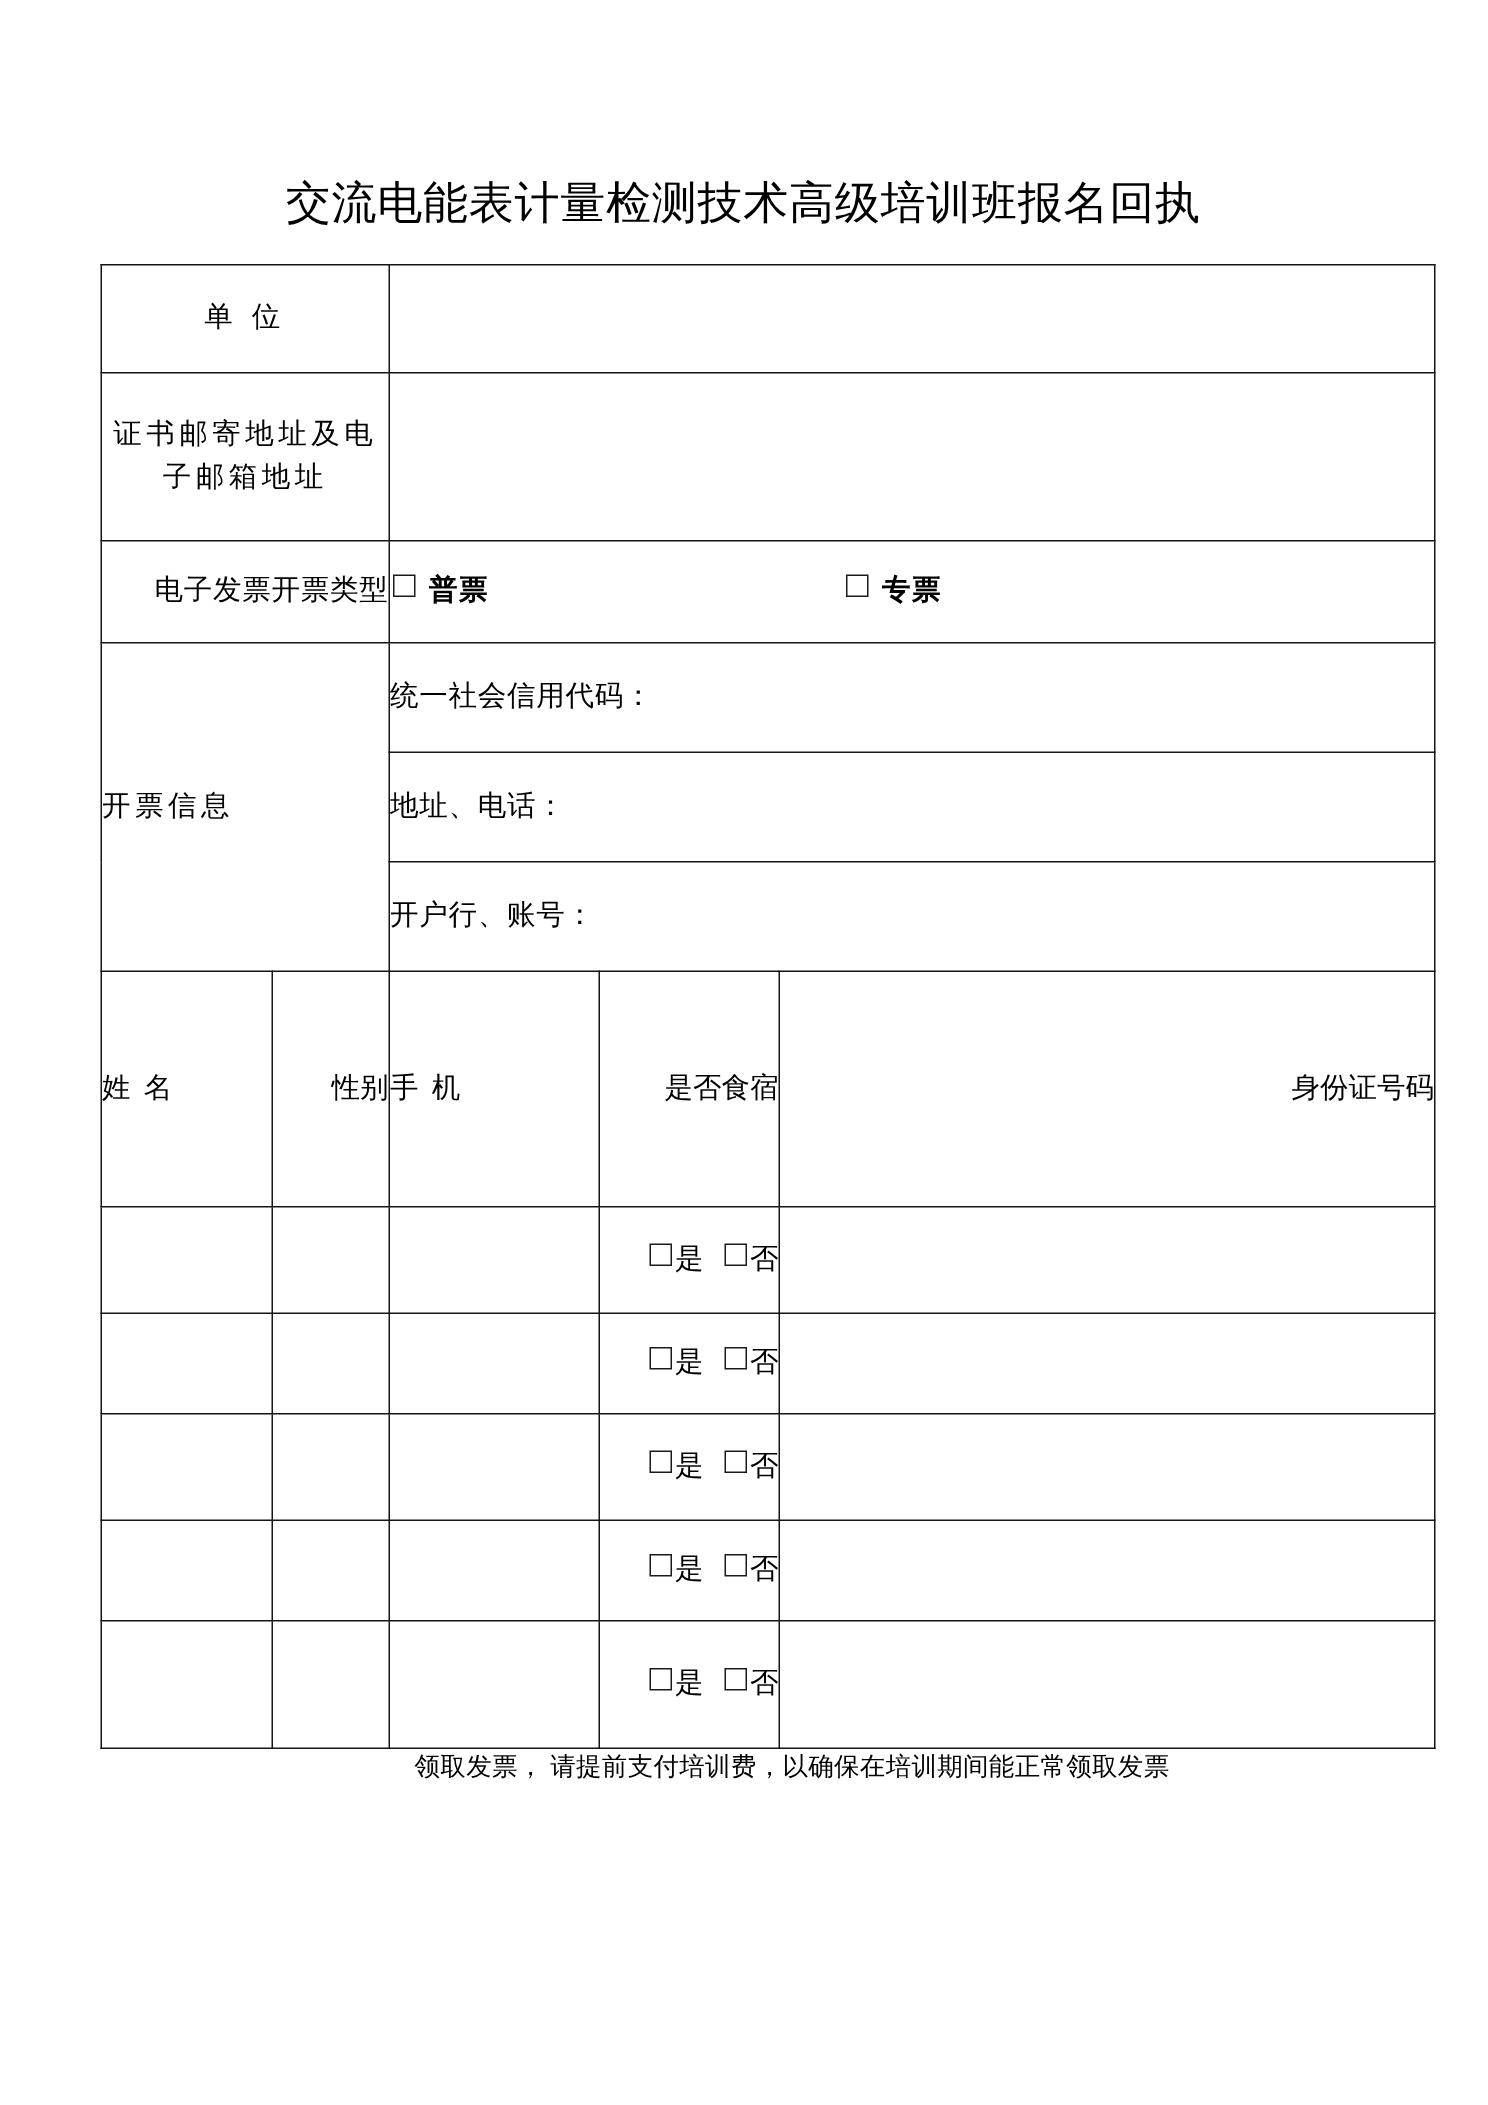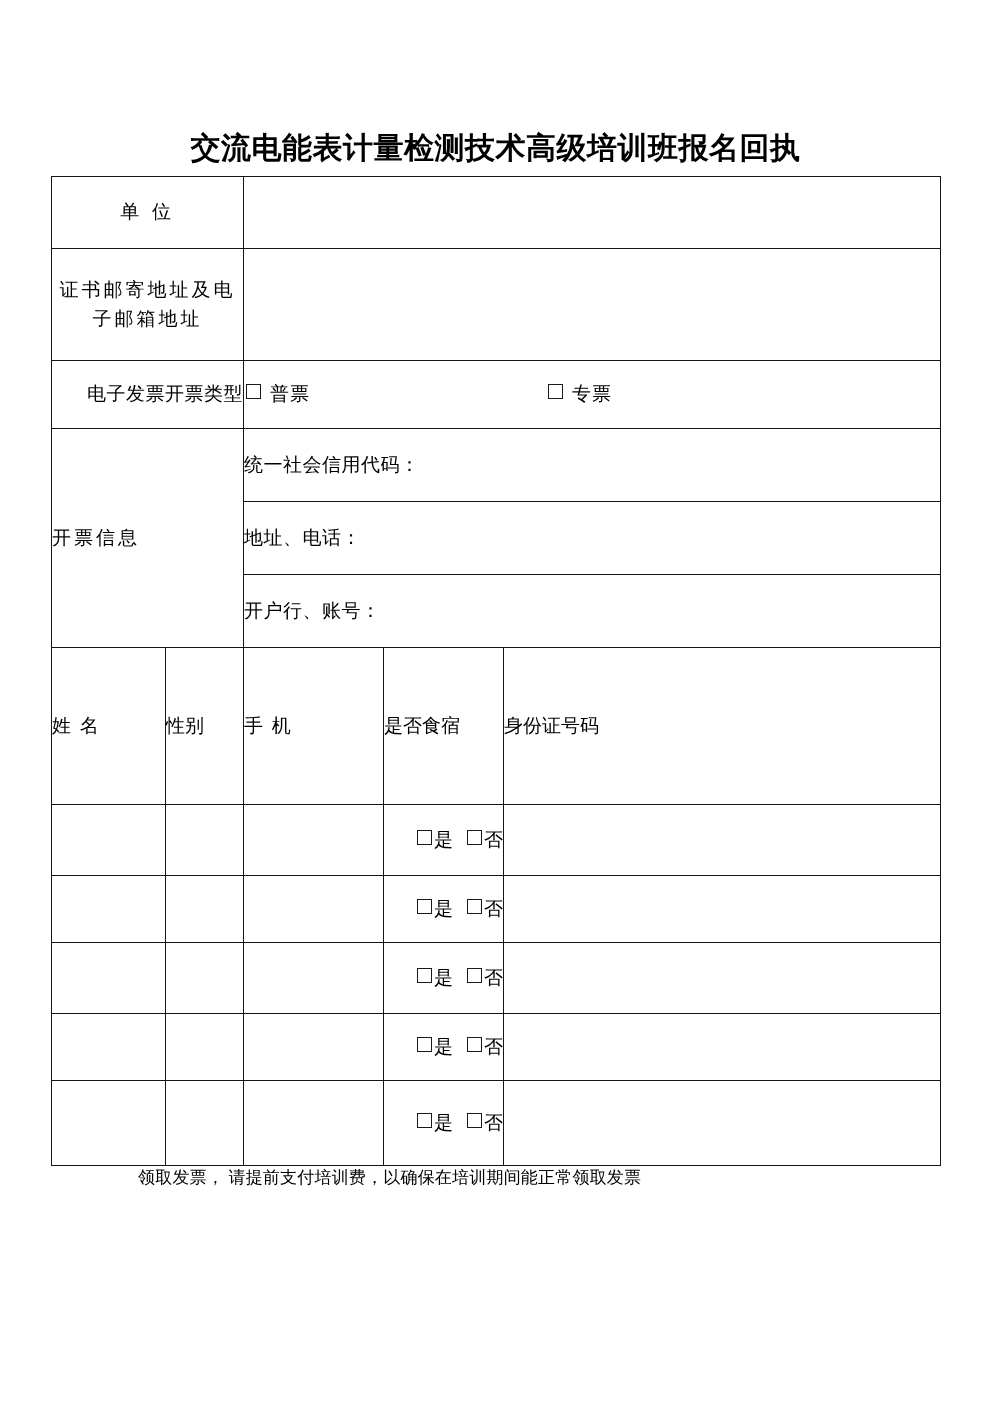--- a/index.html
+++ b/index.html
@@ -22,35 +22,35 @@
     left: 0;
     top: 0;
     width: 992px;
     height: 1403px;
   }
 
   
   .doc-title {
     position: absolute;
     left: 51px;
-    top: 128px;
+    top: 116px;
     width: 889px;
     text-align: center;
     font-size: 30px;
-    font-weight: bold;
+    font-weight: normal;
     letter-spacing: 0.5px;
     line-height: 40px;
     white-space: nowrap;
     font-family: "Liberation Serif", "DejaVu Serif", serif;
   }
 
   
   .form-table {
     position: absolute;
-    left: 51px;
+    left: 67px;
     top: 176px;
     width: 889px;
     border-collapse: collapse;
     table-layout: fixed;
     border-radius: 18px;
   }
   .form-table td {
     border: 1px solid #151515;
     padding: 0;
     vertical-align: middle;
@@ -98,41 +98,42 @@
 
   .opt-row {
     position: relative;
     height: 100%;
     padding-left: 2px;
   }
   .opt {
     display: inline-block;
     white-space: nowrap;
     letter-spacing: 1px;
+    font-weight: bold;
   }
   .opt .box {
     display: inline-block;
     width: 13px;
     height: 13px;
     border: 1.4px solid #1a1a1a;
     margin-right: 9px;
     vertical-align: 1px;
   }
   .opt.second {
     position: absolute;
     left: 304px;
     top: 0;
   }
 
   .th-center {
     text-align: left;
     letter-spacing: 2px;
   }
   .th-tight {
-    text-align: left;
+    text-align: right;
     letter-spacing: 0px;
   }
 
   .yesno {
     text-align: right;
     padding-left: 9px;
     padding-bottom: 8px;
     vertical-align: bottom;
     white-space: nowrap;
     letter-spacing: 0px;
@@ -156,21 +157,21 @@
     position: absolute;
     left: 138px;
     top: 1163px;
     width: 780px;
     font-size: 17px;
     line-height: 30px;
     letter-spacing: 0.2px;
     font-family: "Liberation Serif", "DejaVu Serif", serif;
   }
   .note .line1 { display: block; text-indent: 6px; }
-  .note .line2 { display: block; }
+  .note .line2 { display: block; text-align: center; }
 </style>
 </head>
 <body>
 
 <div class="page">
 
   <div class="doc-title">交流电能表计量检测技术高级培训班报名回执</div>
 
   <table class="form-table">
     <colgroup>

